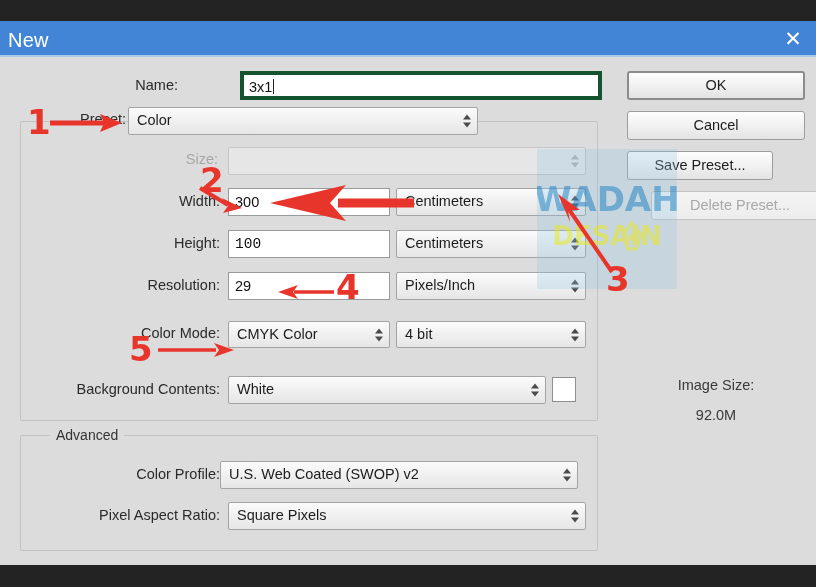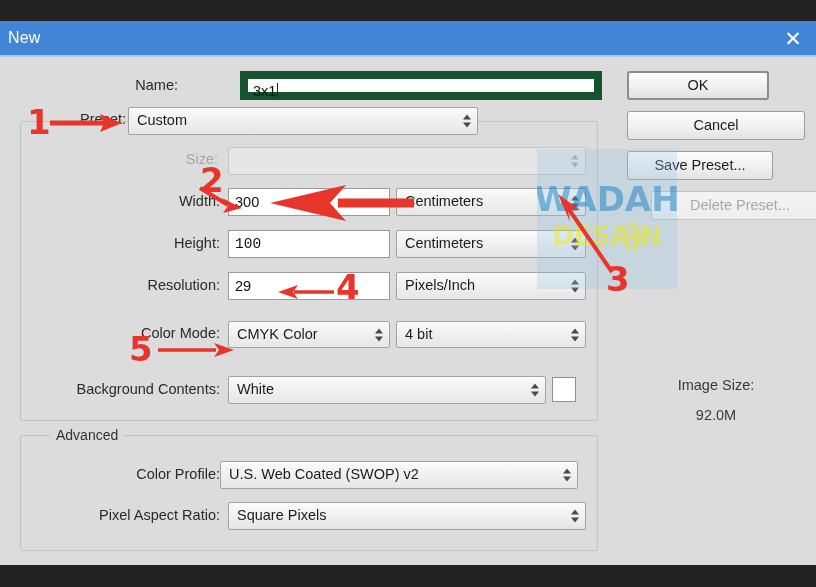--- a/index.html
+++ b/index.html
@@ -22,21 +22,21 @@
   }
 
   
   .titlebar {
     position: absolute; left: 0; top: 21px; width: 816px; height: 36px;
     background: #4285d6;
     border-bottom: 2px solid #a9c8ea;
   }
   .titlebar-text {
     position: absolute; left: 8px; top: 8px;
-    color: #ffffff; font-size: 16px; letter-spacing: .2px;
+    color: #ffffff; font-size: 20px; letter-spacing: .2px;
   }
   .close-btn {
     position: absolute; right: 10px; top: 5px;
     width: 26px; height: 26px;
     color: #ffffff; font-size: 21px; line-height: 26px; text-align: center;
     cursor: pointer; font-weight: 300;
   }
 
   
   .dialog {
@@ -55,21 +55,21 @@
 
   
   .tinput {
     position: absolute;
     background: #ffffff;
     border: 1px solid #9a9a9a;
     font-size: 14.5px; color: #111;
     padding: 2px 6px;
     line-height: 22px;
   }
-  .tinput.focused { border: 8px solid #14532d; padding: 1px 5px; }
+  .tinput.focused { border: 4px solid #14532d; padding: 1px 5px; }
 
   .caret {
     display: inline-block; width: 1px; height: 15px;
     background: #222; vertical-align: -2px; margin-left: 1px;
   }
 
   
   .combo {
     position: absolute;
     background: linear-gradient(to bottom, #fbfbfb 0%, #f0f0f0 50%, #e6e6e6 100%);
@@ -167,21 +167,21 @@
   </div>
 
   <div class="dialog">
 
     <span class="lbl" style="left:120px; top:20px; width:58px;">Name:</span>
     <div class="tinput focused" style="left:240px; top:14px; width:362px; height:29px;"><span>3x1</span><span class="caret"></span></div>
 
     <div class="group" style="left:20px; top:64px; width:578px; height:300px;"></div>
 
     <span class="lbl" style="left:62px; top:54px; width:64px;">Preset:</span>
-    <div class="combo" style="left:128px; top:50px; width:350px; height:28px;"><span>Custom</span><span class="spin"></span></div>
+    <div class="combo" style="left:128px; top:50px; width:350px; height:28px;"><span>Color</span><span class="spin"></span></div>
 
     <span class="lbl disabled" style="left:172px; top:94px; width:46px;">Size:</span>
     <div class="combo" style="left:228px; top:90px; width:358px; height:28px; background:#e6e6e6; border-color:#c4c4c4; color:#b0b0b0;"><span></span><span class="spin" style="opacity:.35"></span></div>
 
     <span class="lbl" style="left:140px; top:136px; width:80px;">Width:</span>
     <div class="tinput" style="left:228px; top:131px; width:162px; height:28px;">300</div>
     <div class="combo" style="left:396px; top:131px; width:190px; height:28px;"><span>Centimeters</span><span class="spin"></span></div>
 
     <span class="lbl" style="left:140px; top:178px; width:80px;">Height:</span>
     <div class="tinput" style="left:228px; top:173px; width:162px; height:28px;font-family:Liberation Mono, monospace;">100</div>
@@ -201,21 +201,21 @@
 
     <div class="group" style="left:20px; top:378px; width:578px; height:116px;"></div>
     <span class="group-title" style="left:50px; top:370px;">Advanced</span>
 
     <span class="lbl" style="left:106px; top:409px; width:114px;">Color Profile:</span>
     <div class="combo" style="left:220px; top:404px; width:358px; height:28px;"><span>U.S. Web Coated (SWOP) v2</span><span class="spin"></span></div>
 
     <span class="lbl" style="left:70px; top:450px; width:150px;">Pixel Aspect Ratio:</span>
     <div class="combo" style="left:228px; top:445px; width:358px; height:28px;"><span>Square Pixels</span><span class="spin"></span></div>
 
-    <div class="btn default" style="left:627px; top:14px; width:142px; height:29px;">OK</div>
+    <div class="btn default" style="left:627px; top:14px; width:178px; height:29px;">OK</div>
     <div class="btn" style="left:627px; top:54px; width:178px; height:29px;">Cancel</div>
     <div class="btn" style="left:627px; top:94px; width:146px; height:29px;">Save Preset...</div>
     <div class="btn disabled" style="left:651px; top:134px; width:178px; height:29px;">Delete Preset...</div>
 
     <div class="imgsize" style="left:621px; top:320px;">Image Size:</div>
     <div class="imgsize" style="left:621px; top:350px;">92.0M</div>
 
   </div>
 
   <svg class="watermark" viewBox="0 0 140 140">

